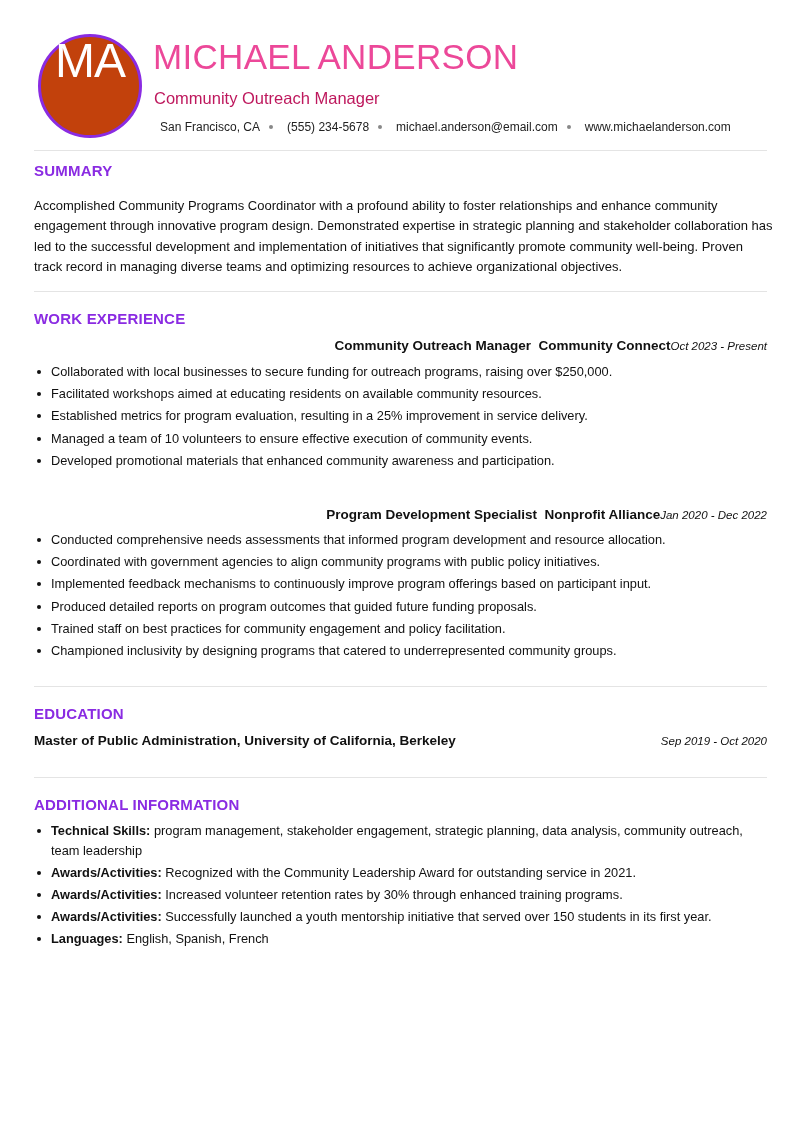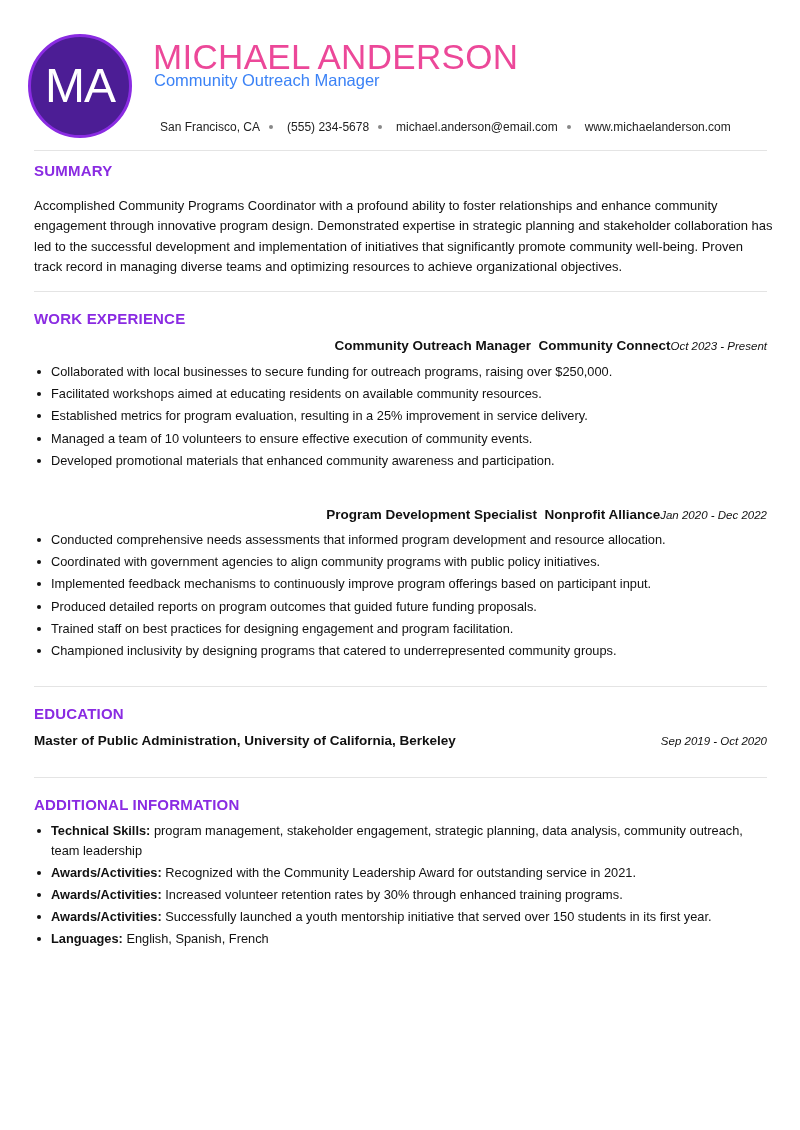--- a/index.html
+++ b/index.html
@@ -1,27 +1,27 @@
 <!DOCTYPE html>
 <html><head>
 <meta charset="utf-8">
 <style>
   * { margin: 0; padding: 0; box-sizing: border-box; }
   html, body { width: 800px; height: 1130px; background: #ffffff; }
   body { font-family: "Liberation Sans", "DejaVu Sans", sans-serif; color: #111111; position: relative; overflow: hidden; }
 
   .header { position: absolute; left: 0; top: 0; width: 800px; height: 151px; }
   .avatar {
-    position: absolute; left: 28px; top: 34px; width: 104px; height: 104px;
-    border-radius: 50%; background: #4c1d95; border: 3px solid #8a2be2;
-    display: flex; align-items: center; justify-content: center;
+    position: absolute; left: 38px; top: 34px; width: 104px; height: 104px;
+    border-radius: 50%; background: #c2410c; border: 3px solid #8a2be2;
+    display: flex; align-items: flex-start; justify-content: center;
   }
   .avatar span { color: #ffffff; font-size: 48px; font-weight: 400; letter-spacing: -1px; line-height: 1; }
   .name { position: absolute; left: 153px; top: 37px; font-size: 35px; font-weight: 400; color: #ec4899; letter-spacing: 0.3px; white-space: nowrap; }
-  .title { position: absolute; left: 154px; top: 71px; font-size: 16.5px; color: #3b82f6; white-space: nowrap; }
+  .title { position: absolute; left: 154px; top: 89px; font-size: 16.5px; color: #be185d; white-space: nowrap; }
   .contact { position: absolute; left: 160px; top: 120px; font-size: 12px; color: #222222; display: flex; align-items: center; white-space: nowrap; }
   .contact .sep { display: inline-block; width: 4px; height: 4px; border-radius: 50%; background: #888888; margin: 0 14px 0 9px; }
 
   .divider { position: absolute; left: 34px; width: 733px; height: 1px; background: #e4e4e4; }
 
   .section-title { position: absolute; left: 34px; font-size: 15px; font-weight: 700; color: #8a2be2; letter-spacing: 0.2px; white-space: nowrap; }
 
   .summary { position: absolute; left: 34px; top: 196px; width: 740px; font-size: 13px; line-height: 20.4px; color: #111111; }
 
   .job-head { position: absolute; left: 34px; width: 733px; display: flex; justify-content: flex-end; align-items: baseline; }
@@ -83,21 +83,21 @@
 
 <div class="job-head" style="top:507px;">
   <span class="role">Program Development Specialist  Nonprofit Alliance</span>
   <span class="date">Jan 2020 - Dec 2022</span>
 </div>
 <ul class="bullets" style="top:532px;">
   <li>Conducted comprehensive needs assessments that informed program development and resource allocation.</li>
   <li>Coordinated with government agencies to align community programs with public policy initiatives.</li>
   <li>Implemented feedback mechanisms to continuously improve program offerings based on participant input.</li>
   <li>Produced detailed reports on program outcomes that guided future funding proposals.</li>
-  <li>Trained staff on best practices for designing engagement and program facilitation.</li>
+  <li>Trained staff on best practices for community engagement and policy facilitation.</li>
   <li>Championed inclusivity by designing programs that catered to underrepresented community groups.</li>
 </ul>
 
 <div class="divider" style="top:686px;"></div>
 
 <div class="section-title" style="top:705px;">EDUCATION</div>
 <div class="edu">
   <span class="degree">Master of Public Administration, University of California, Berkeley</span>
   <span class="date">Sep 2019 - Oct 2020</span>
 </div>

